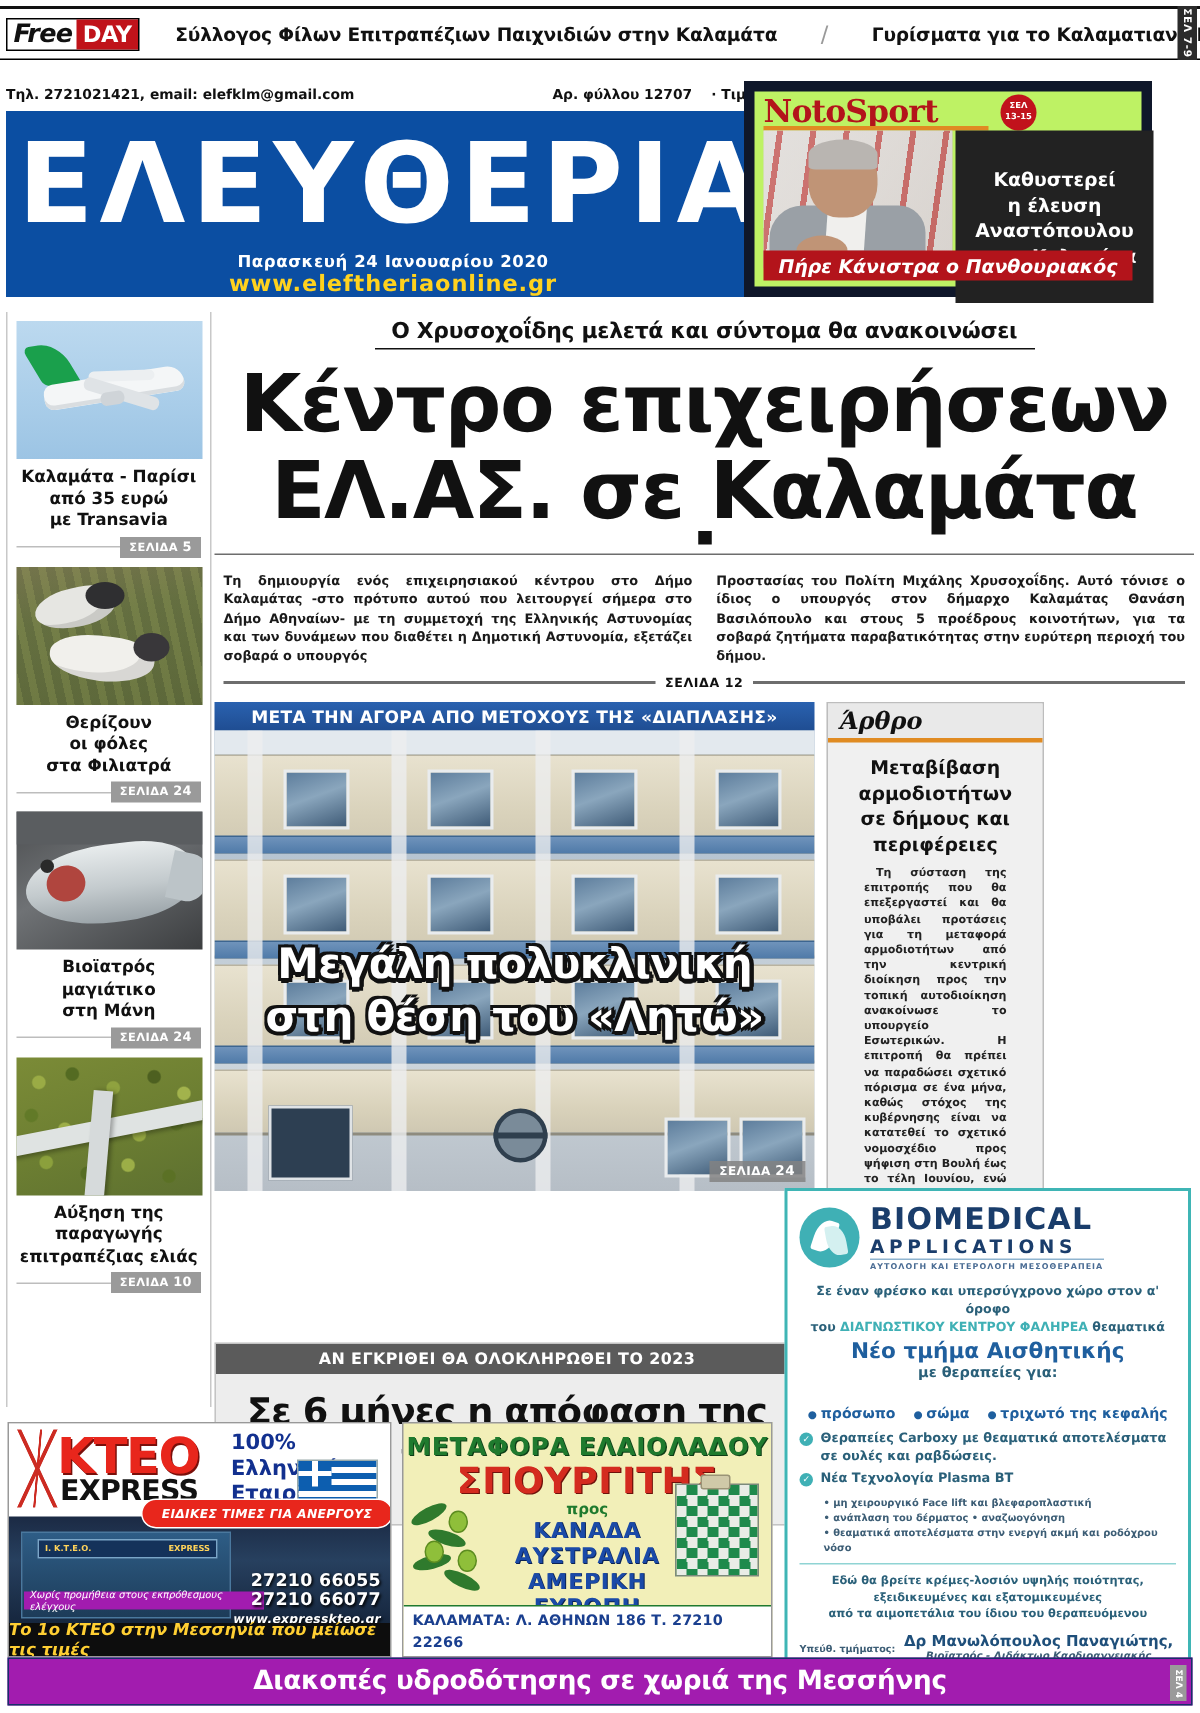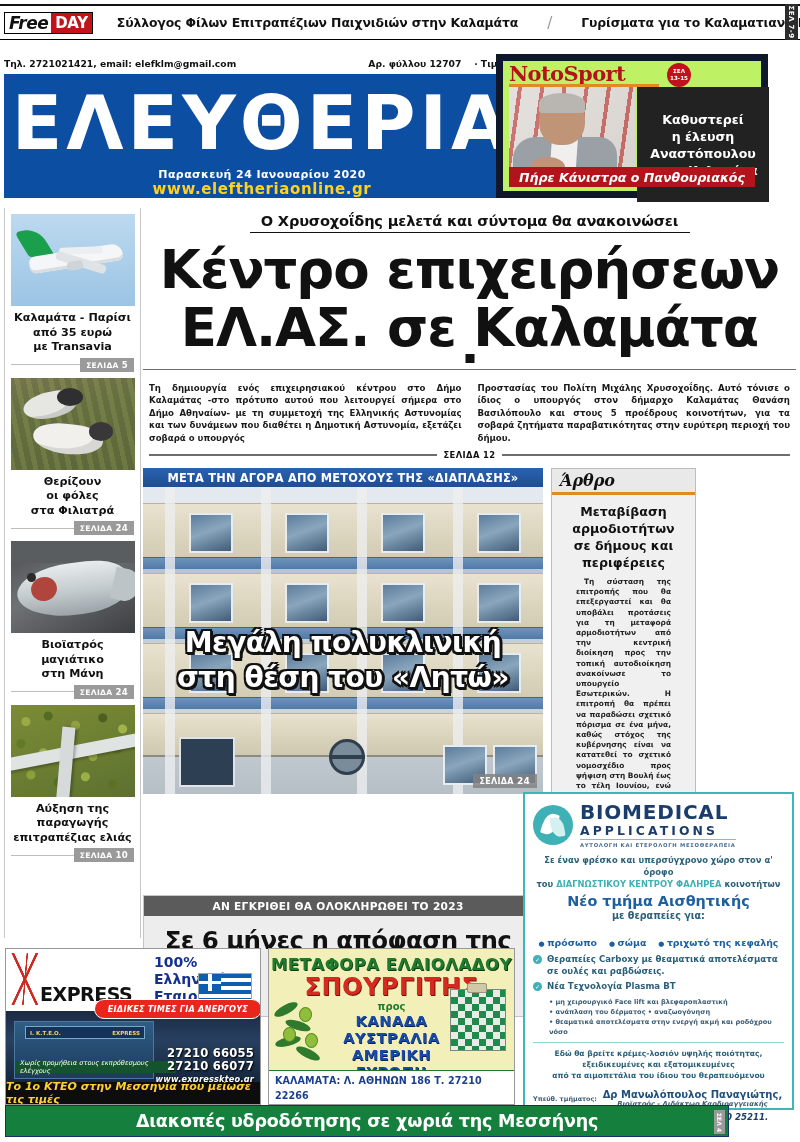--- a/index.html
+++ b/index.html
@@ -510,21 +510,21 @@
     justify-content: space-between; padding: 0 4px;
   }
   .kteo-ribbon {
     position: absolute; left: 88px; top: 50px; width: 168px; height: 20px;
     background: #e8261c; border-radius: 10px; color: #fff; font-size: 8.2px;
     font-weight: 700; font-style: italic; display: flex; align-items: center;
     justify-content: center; letter-spacing: .2px; border: 1.5px solid #fff;
   }
   .kteo-black {
     position: absolute; left: 10px; top: 112px; width: 160px; height: 12px;
-    background: #14532d; color: #fff; font-size: 6.6px; font-style: italic;
+    background: #a21caf; color: #fff; font-size: 6.6px; font-style: italic;
     display: flex; align-items: center; padding-left: 4px;
   }
   .kteo-phones {
     position: absolute; right: 6px; top: 98px; text-align: right; color: #fff;
     font-size: 11.6px; font-weight: 700; line-height: 13px; letter-spacing: .2px;
     text-shadow: 1px 1px 2px #000;
   }
   .kteo-phones .web { font-size: 8.2px; font-style: italic; text-align: right; }
   .kteo-bottom {
     position: absolute; left: 0; bottom: 0; width: 256px; height: 22px;
@@ -575,22 +575,22 @@
   }
   .oil-foot {
     position: absolute; left: 0; bottom: 0; width: 247px; height: 34px;
     background: #fff; border-top: 1.5px solid #1f7a2e; color: #1a3f8f;
     font-size: 9.6px; font-weight: 700; line-height: 15px; padding: 2px 0 0 6px;
     letter-spacing: .1px;
   }
 
   
   .bot-bar {
-    position: absolute; left: 5px; bottom: 5px; width: 724px; height: 32px;
-    background: #15803d; border: 1px solid #16306a;
+    position: absolute; left: 5px; bottom: 5px; width: 790px; height: 32px;
+    background: #a21caf; border: 1px solid #16306a;
     display: flex; align-items: center; justify-content: center;
   }
   .bot-bar .txt {
     color: #fff; font-size: 17.5px; font-weight: 700; letter-spacing: -0.2px;
   }
   .bot-tag {
     position: absolute; right: 3px; top: 4px; width: 11px; height: 24px;
     background: #9a9a9a; color: #fff; font-size: 6px; font-weight: 700;
     display: flex; align-items: center; justify-content: center;
   }
@@ -849,21 +849,21 @@
     <div class="bio-top">
       <div class="bio-mark"></div>
       <div>
         <div class="bio-name">BIOMEDICAL</div>
         <div class="bio-sub">APPLICATIONS</div>
         <div class="bio-tag">ΑΥΤΟΛΟΓΗ ΚΑΙ ΕΤΕΡΟΛΟΓΗ ΜΕΣΟΘΕΡΑΠΕΙΑ</div>
       </div>
     </div>
     <div class="bio-l1">
       <div>Σε έναν φρέσκο και υπερσύγχρονο χώρο στον α' όροφο</div>
-      <div><span>του </span><i>ΔΙΑΓΝΩΣΤΙΚΟΥ ΚΕΝΤΡΟΥ ΦΑΛΗΡΕΑ</i><span> κοινοτήτων</span></div>
+      <div><span>του </span><i>ΔΙΑΓΝΩΣΤΙΚΟΥ ΚΕΝΤΡΟΥ ΦΑΛΗΡΕΑ</i><span> θεαματικά</span></div>
     </div>
     <div class="bio-l2">Νέο τμήμα Αισθητικής</div>
     <div class="bio-l3">με θεραπείες για:</div>
     <div class="bio-l4">
       <span>πρόσωπο</span>
       <span>σώμα</span>
       <span>τριχωτό της κεφαλής</span>
     </div>
     <div class="bio-bullets">
       <div class="bio-b">
@@ -891,20 +891,21 @@
         <div class="n">Δρ Μανωλόπουλος Παναγιώτης,</div>
         <div class="t">Βιοϊατρός - Διδάκτωρ Καρδιοαγγειακής</div>
       </div>
     </div>
     <div class="bio-call">Για ραντεβού καλέστε στο τηλ. 27210 25211.</div>
   </div>
 
   <div class="kteo-ad">
     <div class="kteo-top">
       <div class="kteo-scrib"></div>
+      <div class="kteo-word">KTEO</div>
       <div class="kteo-exp">EXPRESS</div>
       <div class="kteo-100">
         <div>100% Ελληνική</div>
         <div>Εταιρεία</div>
       </div>
       <div class="kteo-flag"></div>
     </div>
     <div class="kteo-photo">
       <div class="kteo-store">
         <div class="kteo-sign">

